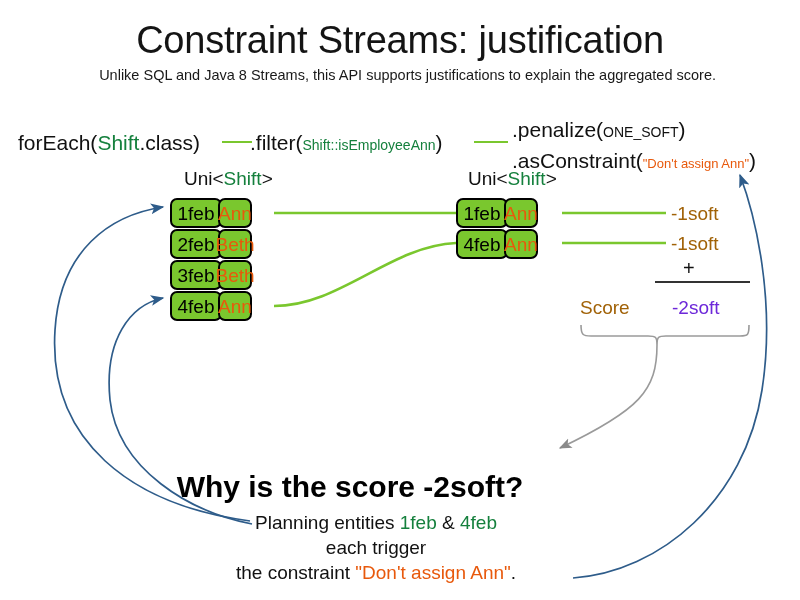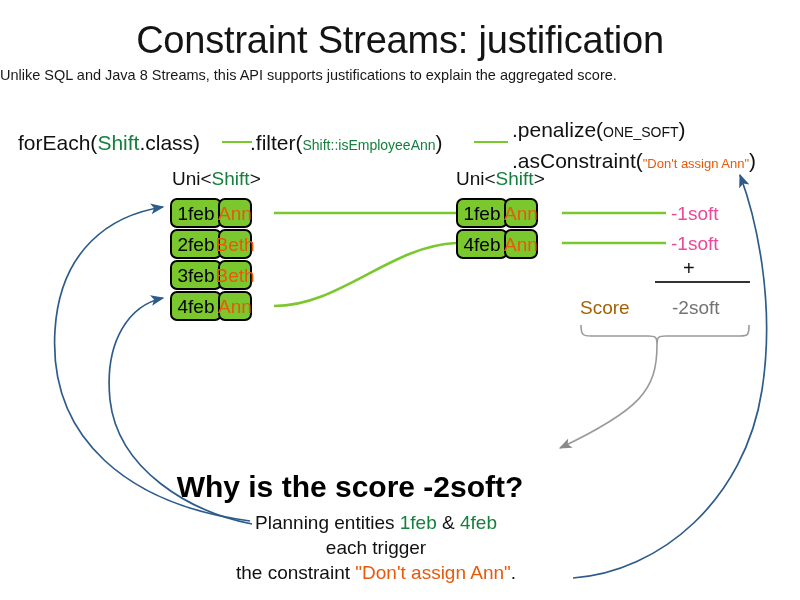--- a/index.html
+++ b/index.html
@@ -33,21 +33,21 @@
     line-height: 44px;
     font-weight: normal;
     letter-spacing: -0.2px;
     color: #141414;
     white-space: nowrap;
   }
   .subtitle {
     position: absolute;
     left: 0; top: 66px;
     width: 716px;
-    text-align: left;
+    text-align: right;
     font-size: 14.5px;
     line-height: 18px;
     color: #191919;
     white-space: nowrap;
   }
 
   
   .code-line {
     position: absolute;
     font-size: 21px;
@@ -72,20 +72,21 @@
   .dash1 { left: 222px; top: 141px; width: 30px; }
   .dash2 { left: 474px; top: 141px; width: 34px; }
 
   
   .uni-label {
     position: absolute;
     font-size: 19px;
     line-height: 22px;
     color: #111111;
     white-space: nowrap;
+    margin-left: 12px;
   }
   .uni-left  { left: 172px; top: 168px; }
   .uni-right { left: 456px; top: 168px; }
 
   
   .pill-table { position: absolute; }
   .pill-row {
     position: relative;
     height: 30px;
     margin-bottom: 1px;
@@ -113,21 +114,21 @@
     width: 34px;
     margin-left: -4px;
     color: #e8590c;
   }
 
   
   .soft-label {
     position: absolute;
     font-size: 19px;
     line-height: 21px;
-    color: #ec4899;
+    color: #a16207;
     white-space: nowrap;
   }
   .soft1 { left: 671px; top: 203px; }
   .soft2 { left: 671px; top: 233px; }
 
   .plus-sign {
     position: absolute;
     left: 683px; top: 258px;
     font-size: 20px;
     line-height: 20px;
@@ -145,21 +146,21 @@
     left: 580px; top: 297px;
     font-size: 19px;
     line-height: 21px;
     color: #a16207;
   }
   .score-val {
     position: absolute;
     left: 672px; top: 297px;
     font-size: 19px;
     line-height: 21px;
-    color: #737373;
+    color: #6d28d9;
   }
 
   
   .why-heading {
     position: absolute;
     left: 0; top: 470px;
     width: 700px;
     text-align: center;
     font-size: 30px;
     line-height: 34px;

